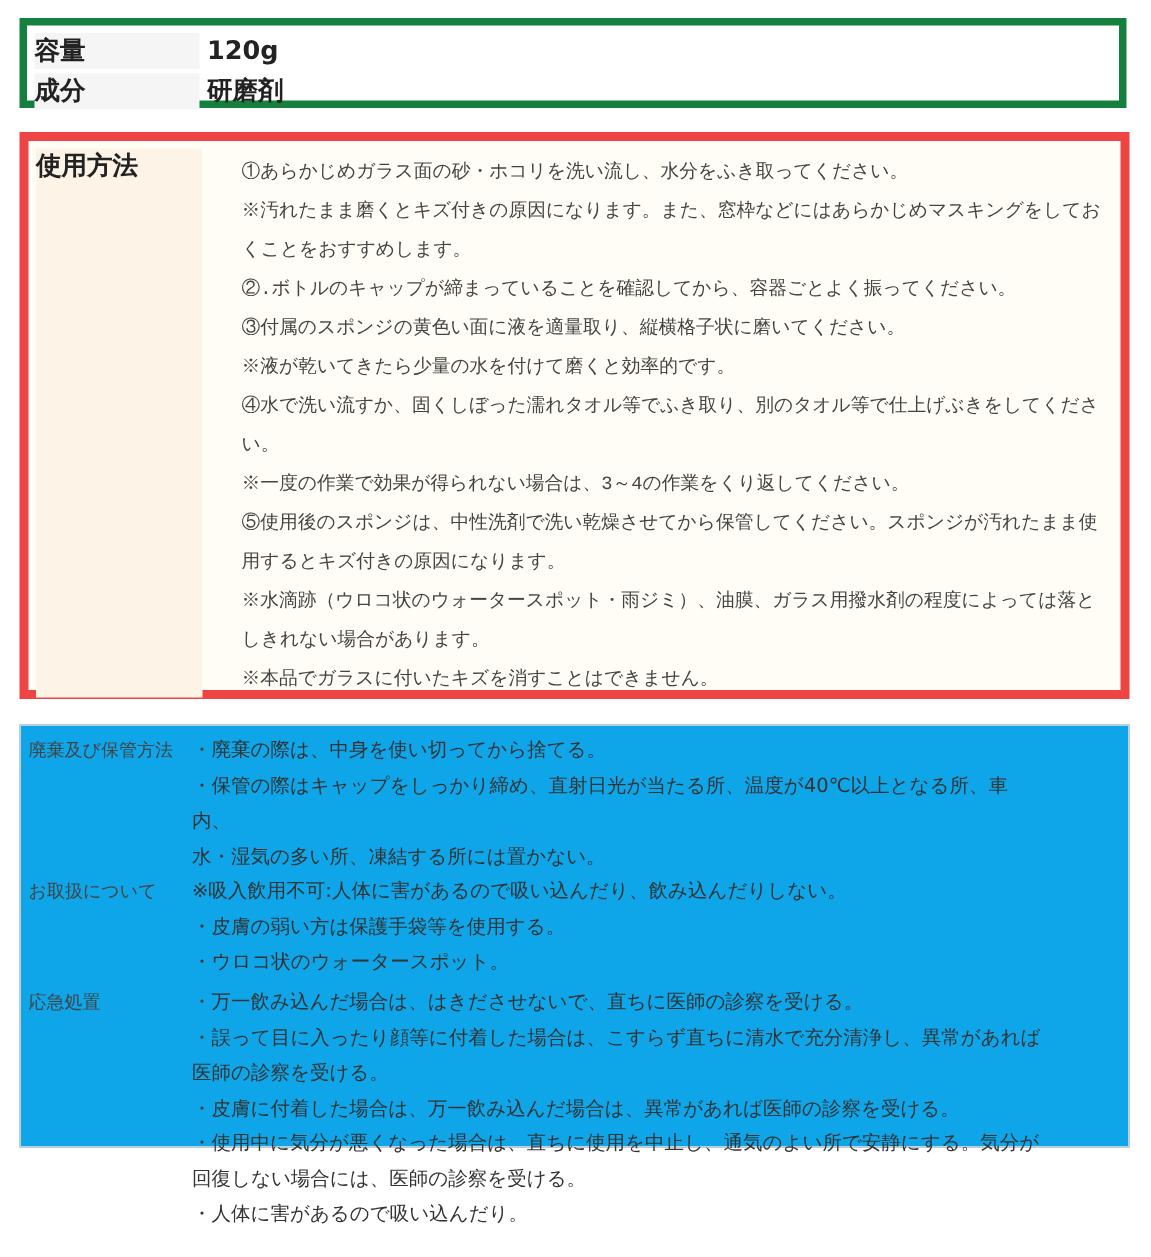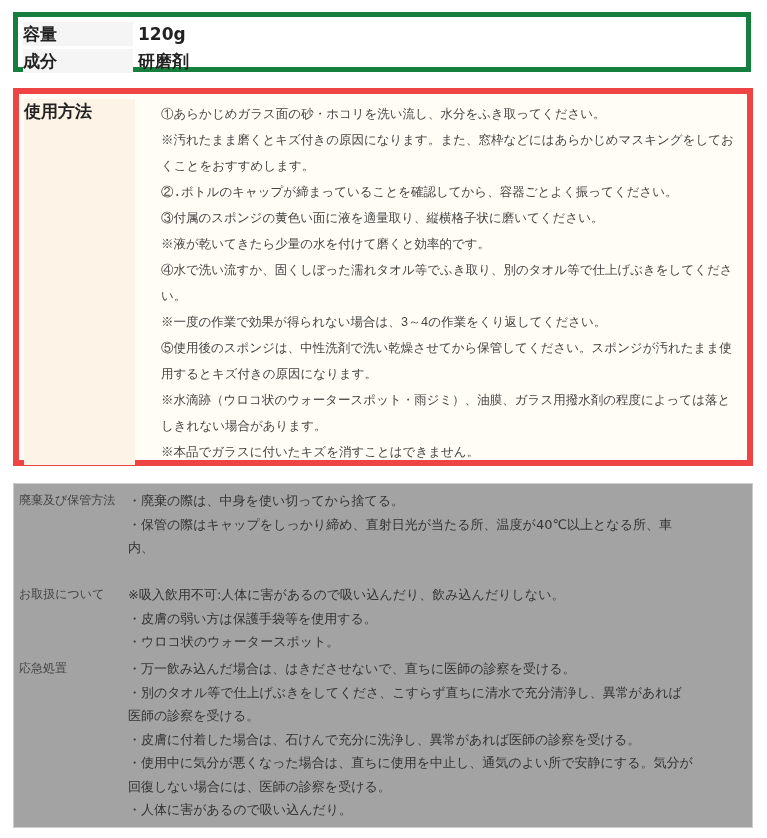--- a/index.html
+++ b/index.html
@@ -10,21 +10,21 @@
   .spec-row.r1 { top: 5px; }
   .spec-row.r2 { top: 32px; }
   .spec-label { width: 110px; height: 24px; background: #f5f5f5; font-weight: bold; font-size: 17px; line-height: 24px; padding-left: 0; color: #222; }
   .spec-value { margin-left: 5px; font-weight: bold; font-size: 17px; line-height: 24px; color: #222; }
 
   .usage-box { position: absolute; left: 13px; top: 88px; width: 740px; height: 378px; border: 6px solid #ef4444; background: #fffdf5; box-sizing: border-box; }
   .usage-label { position: absolute; left: 5px; top: 5px; width: 111px; height: 366px; background: #fdf3e6; font-weight: bold; font-size: 17px; line-height: 24px; color: #222; }
   .usage-list { position: absolute; left: 142px; top: 8px; width: 590px; font-size: 12.5px; line-height: 26px; color: #444; font-family: Liberation Mono, monospace; }
   .usage-list p { margin: 0; }
 
-  .safety-box { position: absolute; left: 13px; top: 483px; width: 740px; height: 345px; border: 1px solid #cccccc; background: #a3a3a3; box-sizing: border-box; }
+  .safety-box { position: absolute; left: 13px; top: 483px; width: 740px; height: 282px; border: 1px solid #cccccc; background: #0ea5e9; box-sizing: border-box; }
   .safety-section { position: absolute; left: 5px; width: 730px; }
   .safety-section .s-label { position: absolute; left: 0; top: 0; font-size: 12px; line-height: 23px; color: #444; width: 108px; }
   .safety-section .s-body { position: absolute; left: 109px; top: 0; width: 620px; font-size: 13px; line-height: 23.5px; color: #333; }
   .safety-section .s-body p { margin: 0; }
 </style>
 </head>
 <body>
 
 <div class="spec-box">
   <div class="spec-row r1">
@@ -57,35 +57,36 @@
   </div>
 </div>
 
 <div class="safety-box">
   <div class="safety-section" style="top:5px;">
     <div class="s-label">廃棄及び保管方法</div>
     <div class="s-body">
       <p>・廃棄の際は、中身を使い切ってから捨てる。</p>
       <p>・保管の際はキャップをしっかり締め、直射日光が当たる所、温度が40℃以上となる所、車</p>
       <p>内、</p>
+      <p>水・湿気の多い所、凍結する所には置かない。</p>
     </div>
   </div>
   <div class="safety-section" style="top:99px;">
     <div class="s-label">お取扱について</div>
     <div class="s-body">
       <p>※吸入飲用不可:人体に害があるので吸い込んだり、飲み込んだりしない。</p>
       <p>・皮膚の弱い方は保護手袋等を使用する。</p>
       <p>・ウロコ状のウォータースポット。</p>
     </div>
   </div>
   <div class="safety-section" style="top:173px;">
     <div class="s-label">応急処置</div>
     <div class="s-body">
       <p>・万一飲み込んだ場合は、はきださせないで、直ちに医師の診察を受ける。</p>
-      <p>・別のタオル等で仕上げぶきをしてくださ、こすらず直ちに清水で充分清浄し、異常があれば</p>
+      <p>・誤って目に入ったり顔等に付着した場合は、こすらず直ちに清水で充分清浄し、異常があれば</p>
       <p>医師の診察を受ける。</p>
-      <p>・皮膚に付着した場合は、石けんで充分に洗浄し、異常があれば医師の診察を受ける。</p>
+      <p>・皮膚に付着した場合は、万一飲み込んだ場合は、異常があれば医師の診察を受ける。</p>
       <p>・使用中に気分が悪くなった場合は、直ちに使用を中止し、通気のよい所で安静にする。気分が</p>
       <p>回復しない場合には、医師の診察を受ける。</p>
       <p>・人体に害があるので吸い込んだり。</p>
     </div>
   </div>
 </div>
 
 </body></html>

